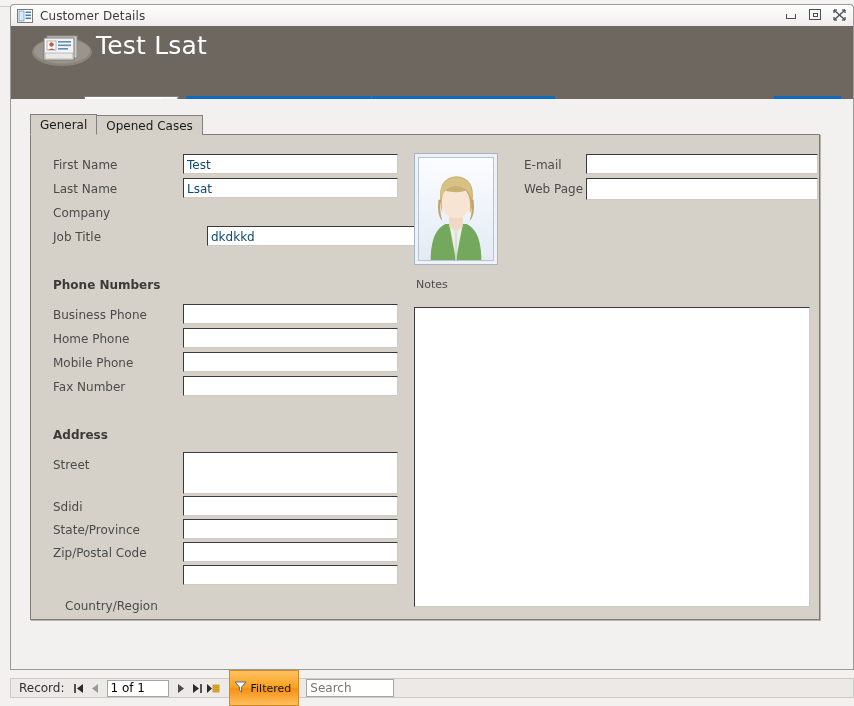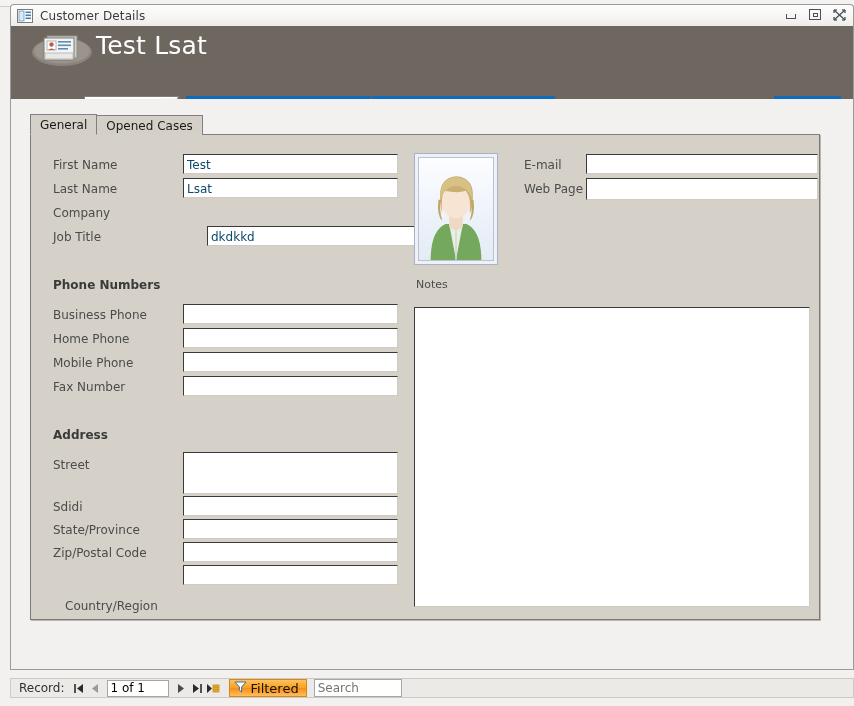--- a/index.html
+++ b/index.html
@@ -356,29 +356,29 @@
     box-sizing: border-box;
     margin: 0 4px;
     font-size: 12px;
     font-family: inherit;
     padding-left: 3px;
     color: #000;
     outline: none;
     flex: 0 0 auto;
   }
   #filter-btn {
-    height: 18px;
+    height: 36px;
     margin-left: 8px;
     padding: 0 7px 0 4px;
     background: linear-gradient(to bottom, #ffc163 0%, #fba21e 48%, #f79015 52%, #ffbe5c 100%);
     border: 1px solid #d08a22;
     box-sizing: border-box;
     display: flex;
     align-items: center;
-    font-size: 13px;
+    font-size: 11px;
     color: #121212;
     cursor: default;
     flex: 0 0 auto;
   }
   #filter-btn .funnel { margin-right: 4px; display: block; }
   #search-box {
     width: 88px; height: 18px;
     margin-left: 7px;
     background: #ffffff;
     border: 1px solid #a6a6a6;

